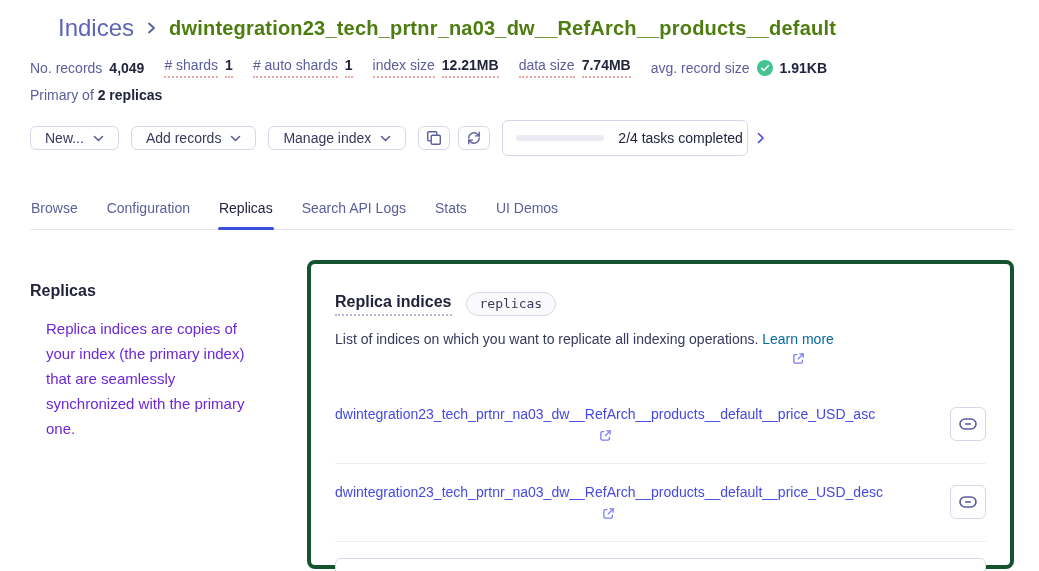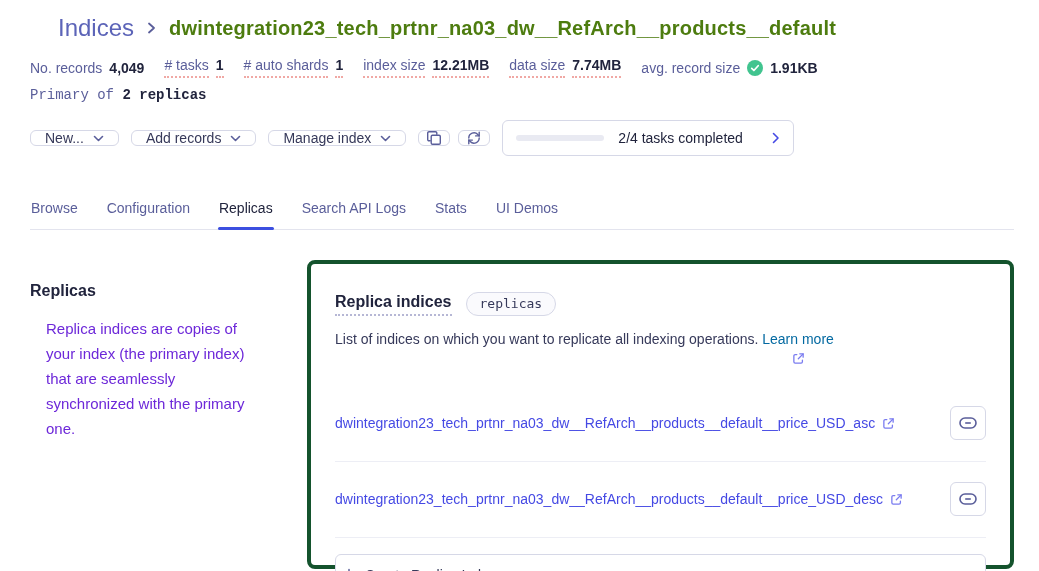--- a/index.html
+++ b/index.html
@@ -18,34 +18,34 @@
   .bc-name { font-size:20px; font-weight:bold; letter-spacing:.2px; color:#4d7c0f; }
 
   
   .stats { display:flex; align-items:center; gap:20px; margin-top:15px; font-size:14px; }
   .stat { display:flex; align-items:center; gap:7px; }
   .stat-label { color:#5a5e9a; }
   .stat-value { font-weight:bold; color:#21243d; }
   .stat.dotted .stat-label, .stat.dotted .stat-value {
     border-bottom:2px dotted #f0a8a4; padding-bottom:3px;
   }
-  .primary-row { margin-top:9px; font-size:14px; color:#5a5e9a;font-family:Liberation Mono, monospace; }
+  .primary-row { margin-top:9px; font-size:14px; color:#5a5e9a; }
   .primary-row b { color:#21243d; }
 
   
   .toolbar { display:flex; align-items:center; gap:12px; margin-top:17px; }
   .btn {
-    height:16px; padding:0 14px; border:1px solid #d6d8e7; border-radius:6px;
+    height:24px; padding:0 14px; border:1px solid #d6d8e7; border-radius:6px;
     background:#fff; font-size:14px; color:#36395a; font-family:inherit;
     display:inline-flex; align-items:center; gap:9px; cursor:pointer;
   }
   .icon-btn { width:32px; padding:0; justify-content:center; }
   .icon-btn + .icon-btn { margin-left:-4px; }
   .tasks {
-    height:36px; width:292px; border:1px solid #d6d8e7; border-radius:6px;
+    height:36px; width:246px; border:1px solid #d6d8e7; border-radius:6px;
     display:flex; align-items:center; gap:14px; padding:0 13px; cursor:pointer; background:#fff;
   }
   .progress-track { width:88px; height:6px; background:#e9eaf2; border-radius:3px; overflow:hidden; flex-shrink:0; }
   .progress-fill { height:100%; background:#3c4fe0; border-radius:3px; }
   .tasks-label { font-size:14px; color:#21243d; white-space:nowrap; }
   .tasks-chevron { margin-left:auto; display:flex; }
 
   
   .tabs { display:flex; gap:27px; margin-top:38px; border-bottom:1px solid #e3e4ee; font-size:14px; }
   .tab { padding:6px 1px 13px; color:#5a5e9a; position:relative; cursor:pointer; }
@@ -73,21 +73,21 @@
   }
   .card-desc { margin-top:15px; font-size:14px; color:#36395a; }
   .link { color:#0369a1; text-decoration:none; cursor:pointer;flex-direction:column; }
   .learn-more { display:inline-flex; align-items:center; gap:5px; }
 
   .replica-list { margin-top:21px; }
   .replica-row {
     display:flex; align-items:center; justify-content:space-between;
     padding:20px 0 21px; border-bottom:1px solid #edeef5;
   }
-  .replica-link { font-size:14px; color:#4549e4; text-decoration:none; display:inline-flex; align-items:center; gap:7px; cursor:pointer; }
+  .replica-link { font-size:14px; color:#4549e4; text-decoration:none; display:inline-flex; align-items:center; gap:7px; cursor:pointer;flex-direction:column; }
   .row-btn {
     width:36px; height:34px; border:1px solid #d6d8e7; border-radius:6px; background:#fff;
     display:flex; align-items:center; justify-content:center; cursor:pointer; flex-shrink:0;
   }
   .create-btn {
     margin-top:16px; width:100%; height:41px; border:1px solid #d6d8e7; border-radius:6px;
     background:#fff; font-size:14px; color:#36395a; font-family:inherit;
     display:flex; align-items:center; justify-content:flex-start; gap:9px; cursor:pointer;
   }
   svg { display:block; }
@@ -106,21 +106,21 @@
     </span>
     <span class="bc-name">dwintegration23_tech_prtnr_na03_dw__RefArch__products__default</span>
   </div>
 
   <div class="stats">
     <span class="stat">
       <span class="stat-label">No. records</span>
       <span class="stat-value">4,049</span>
     </span>
     <span class="stat dotted">
-      <span class="stat-label"># tasks</span>
+      <span class="stat-label"># shards</span>
       <span class="stat-value">1</span>
     </span>
     <span class="stat dotted">
       <span class="stat-label"># auto shards</span>
       <span class="stat-value">1</span>
     </span>
     <span class="stat dotted">
       <span class="stat-label">index size</span>
       <span class="stat-value">12.21MB</span>
     </span>

